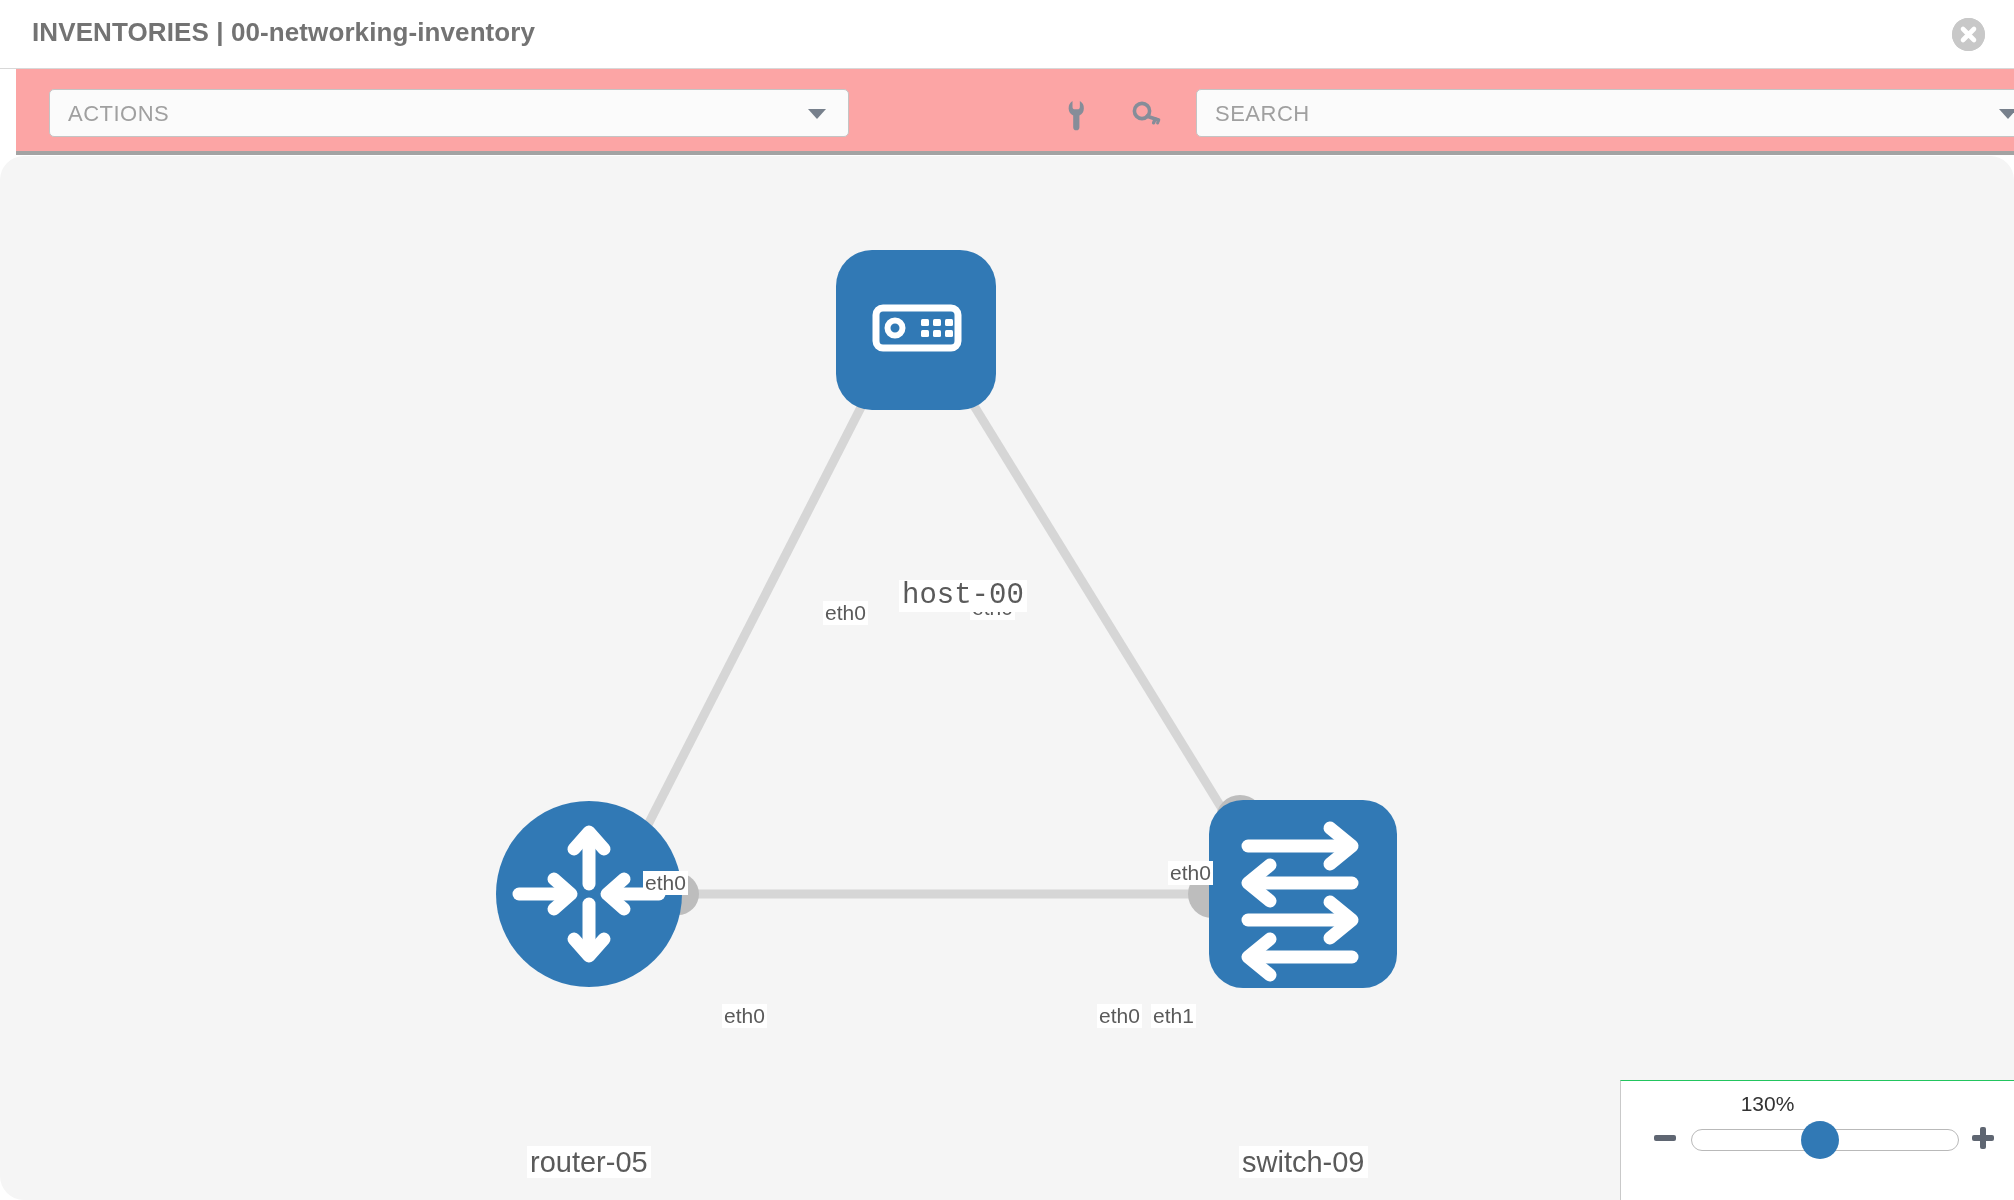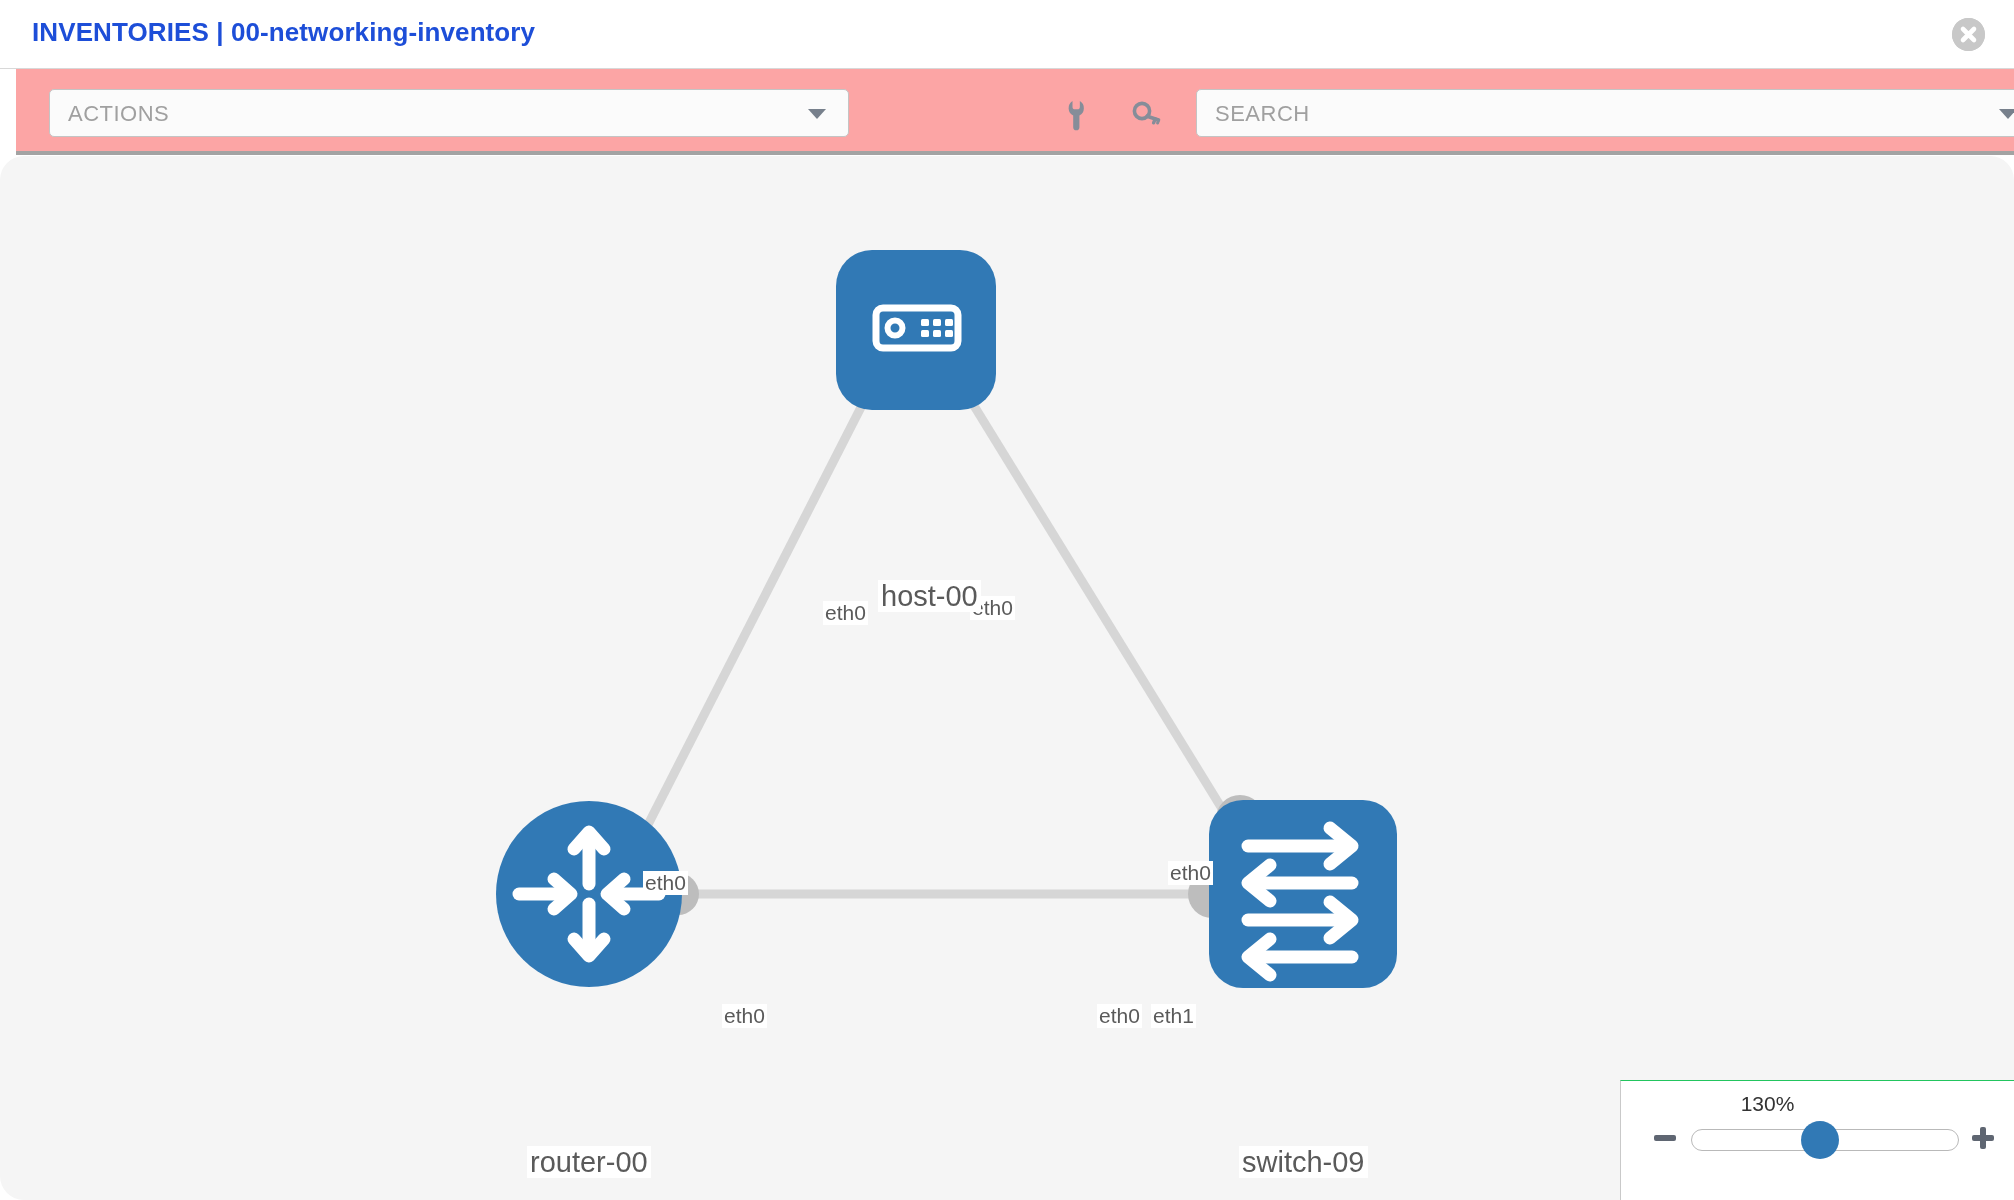--- a/index.html
+++ b/index.html
@@ -24,21 +24,21 @@
     left: 0; top: 0;
     width: 2014px; height: 69px;
     background: #ffffff;
     border-bottom: 1px solid #d8d8d8;
   }
   .header-title {
     position: absolute;
     left: 32px; top: 17px;
     font-size: 26px;
     font-weight: bold;
-    color: #1d4ed8;
+    color: #737373;
     letter-spacing: 0.1px;
     white-space: nowrap;
   }
   .close-btn {
     position: absolute;
     right: 29px; top: 18px;
     width: 33px; height: 33px;
     border-radius: 50%;
     background: #c8c8c8;
     cursor: pointer;
@@ -292,22 +292,22 @@
     </svg>
 
     <div class="edge-label" style="left:823px; top:445px;">eth0</div>
     <div class="edge-label" style="left:970px; top:440px;">eth0</div>
     <div class="edge-label" style="left:643px; top:715px;">eth0</div>
     <div class="edge-label" style="left:1168px; top:705px;">eth0</div>
     <div class="edge-label" style="left:722px; top:848px;">eth0</div>
     <div class="edge-label" style="left:1097px; top:848px; z-index:1;">eth0</div>
     <div class="edge-label" style="left:1115px; top:848px; z-index:2;margin-left:36px;">eth1</div>
 
-    <div class="node-label" style="left:878px; top:424px;">host-00</div>
-    <div class="node-label" style="left:527px; top:990px;">router-00</div>
+    <div class="node-label" style="left:899px; top:424px;font-family:Liberation Mono, monospace;">host-00</div>
+    <div class="node-label" style="left:527px; top:990px;">router-05</div>
     <div class="node-label" style="left:1239px; top:990px;">switch-09</div>
   </div>
 
   <div class="zoom-panel">
     <div class="zoom-value">130%</div>
 
     <div class="zoom-minus">
       <svg width="28" height="28" viewBox="0 0 28 28" aria-hidden="true">
         <rect x="3" y="11" width="22" height="6" rx="2" fill="#5f6672"></rect>
       </svg>

